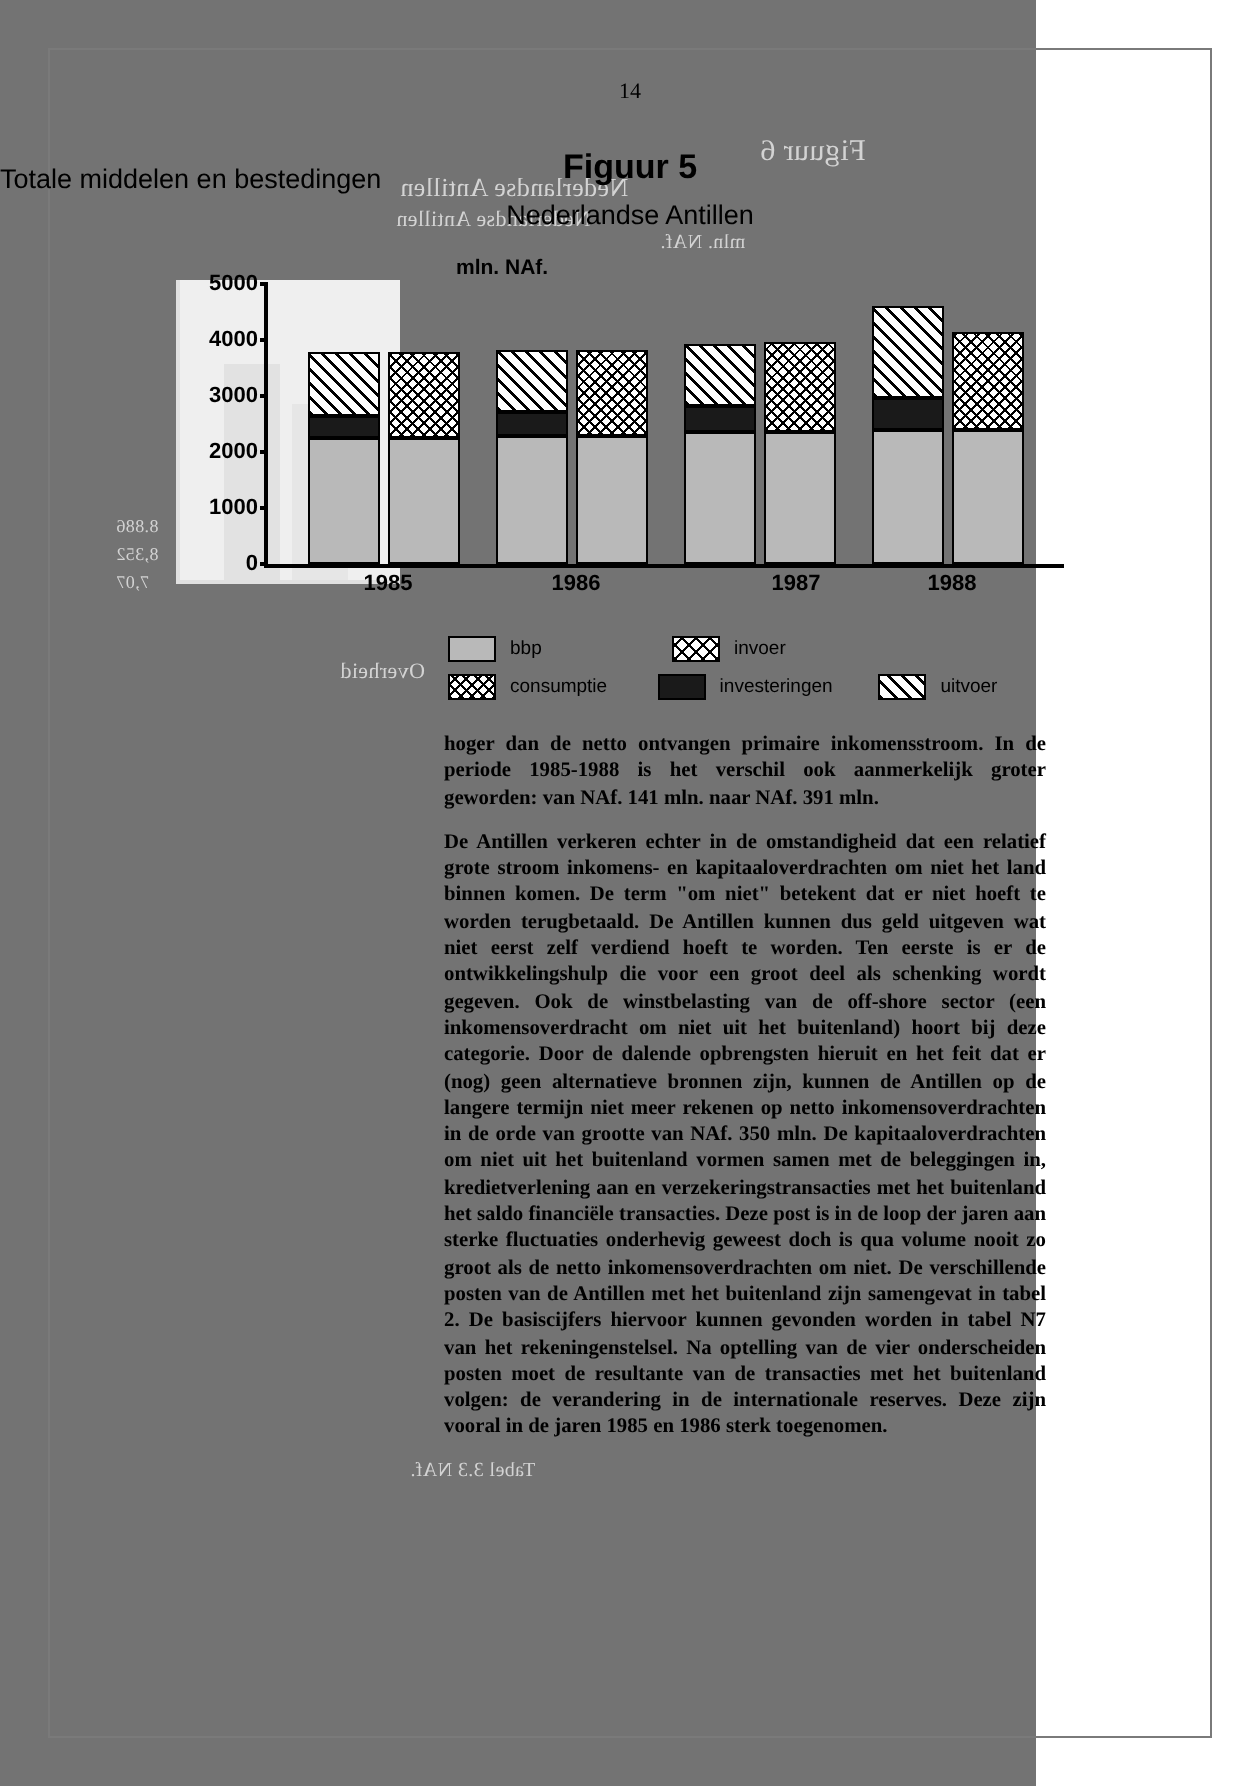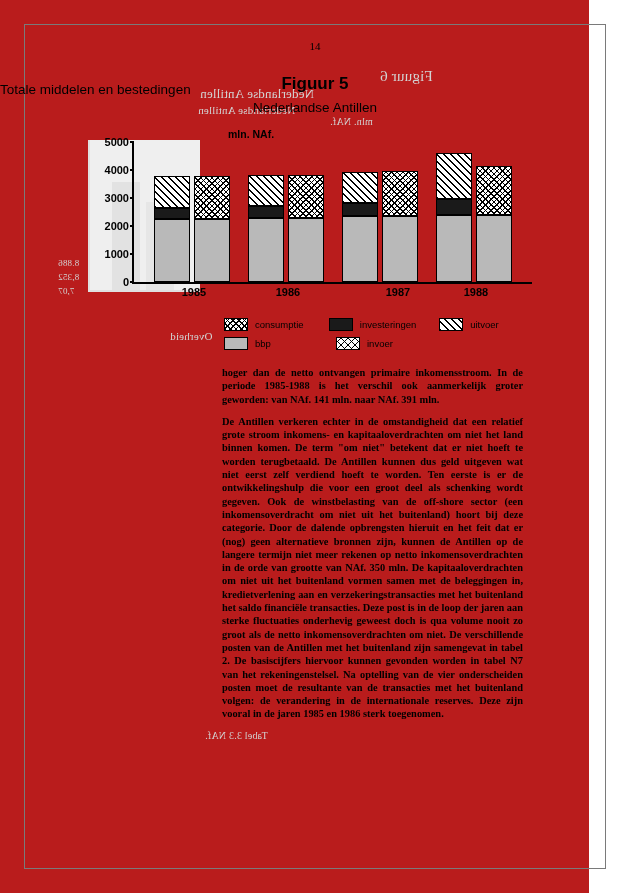--- a/index.html
+++ b/index.html
@@ -11,23 +11,23 @@
     width: 630px;
     height: 893px;
     font-family: "Liberation Serif", serif;
     color: #000;
     position: relative;
     overflow: hidden;
   }
   .page {
     position: absolute;
     left: 0; top: 0;
-    width: 589px;
+    width: 518px;
     height: 893px;
-    background: #b91c1c;
+    background: #737373;
   }
   .page-border {
     position: absolute;
     left: 24px;
     top: 24px;
     width: 582px;
     height: 845px;
     border: 1px solid #7a7a7a;
     box-sizing: border-box;
   }
@@ -300,40 +300,40 @@
         <div class="bar p-consumptie" style="left:42px; width:36px; height:49px; bottom:67px;"></div>
 
         <div class="xlabel" style="left:0; width:84px;">1988</div>
       </div>
     </div>
   </div>
 
   <div class="legend">
     <div class="legend-row">
       <div class="legend-item">
+        <span class="swatch p-bbp"></span>
+        <span>bbp</span>
+      </div>
+      <div class="legend-item wide">
+        <span class="swatch p-invoer"></span>
+        <span>invoer</span>
+      </div>
+    </div>
+    <div class="legend-row">
+      <div class="legend-item">
         <span class="swatch p-consumptie"></span>
         <span>consumptie</span>
       </div>
       <div class="legend-item wide">
         <span class="swatch p-investeringen"></span>
         <span>investeringen</span>
       </div>
       <div class="legend-item">
         <span class="swatch p-uitvoer"></span>
         <span>uitvoer</span>
-      </div>
-    </div>
-    <div class="legend-row">
-      <div class="legend-item">
-        <span class="swatch p-bbp"></span>
-        <span>bbp</span>
-      </div>
-      <div class="legend-item wide">
-        <span class="swatch p-invoer"></span>
-        <span>invoer</span>
       </div>
     </div>
   </div>
 
   <div class="body-text">
     <p>hoger dan de netto ontvangen primaire inkomensstroom. In de periode 1985-1988 is het verschil ook aanmerkelijk groter geworden: van NAf. 141 mln. naar NAf. 391 mln.</p>
     <p>De Antillen verkeren echter in de omstandigheid dat een relatief grote stroom inkomens- en kapitaaloverdrachten om niet het land binnen komen. De term "om niet" betekent dat er niet hoeft te worden terugbetaald. De Antillen kunnen dus geld uitgeven wat niet eerst zelf verdiend hoeft te worden. Ten eerste is er de ontwikkelingshulp die voor een groot deel als schenking wordt gegeven. Ook de winstbelasting van de off-shore sector (een inkomensoverdracht om niet uit het buitenland) hoort bij deze categorie. Door de dalende opbrengsten hieruit en het feit dat er (nog) geen alternatieve bronnen zijn, kunnen de Antillen op de langere termijn niet meer rekenen op netto inkomensoverdrachten in de orde van grootte van NAf. 350 mln. De kapitaaloverdrachten om niet uit het buitenland vormen samen met de beleggingen in, kredietverlening aan en verzekeringstransacties met het buitenland het saldo financiële transacties. Deze post is in de loop der jaren aan sterke fluctuaties onderhevig geweest doch is qua volume nooit zo groot als de netto inkomensoverdrachten om niet. De verschillende posten van de Antillen met het buitenland zijn samengevat in tabel 2. De basiscijfers hiervoor kunnen gevonden worden in tabel N7 van het rekeningenstelsel. Na optelling van de vier onderscheiden posten moet de resultante van de transacties met het buitenland volgen: de verandering in de internationale reserves. Deze zijn vooral in de jaren 1985 en 1986 sterk toegenomen.</p>
   </div>
 </div>
 

